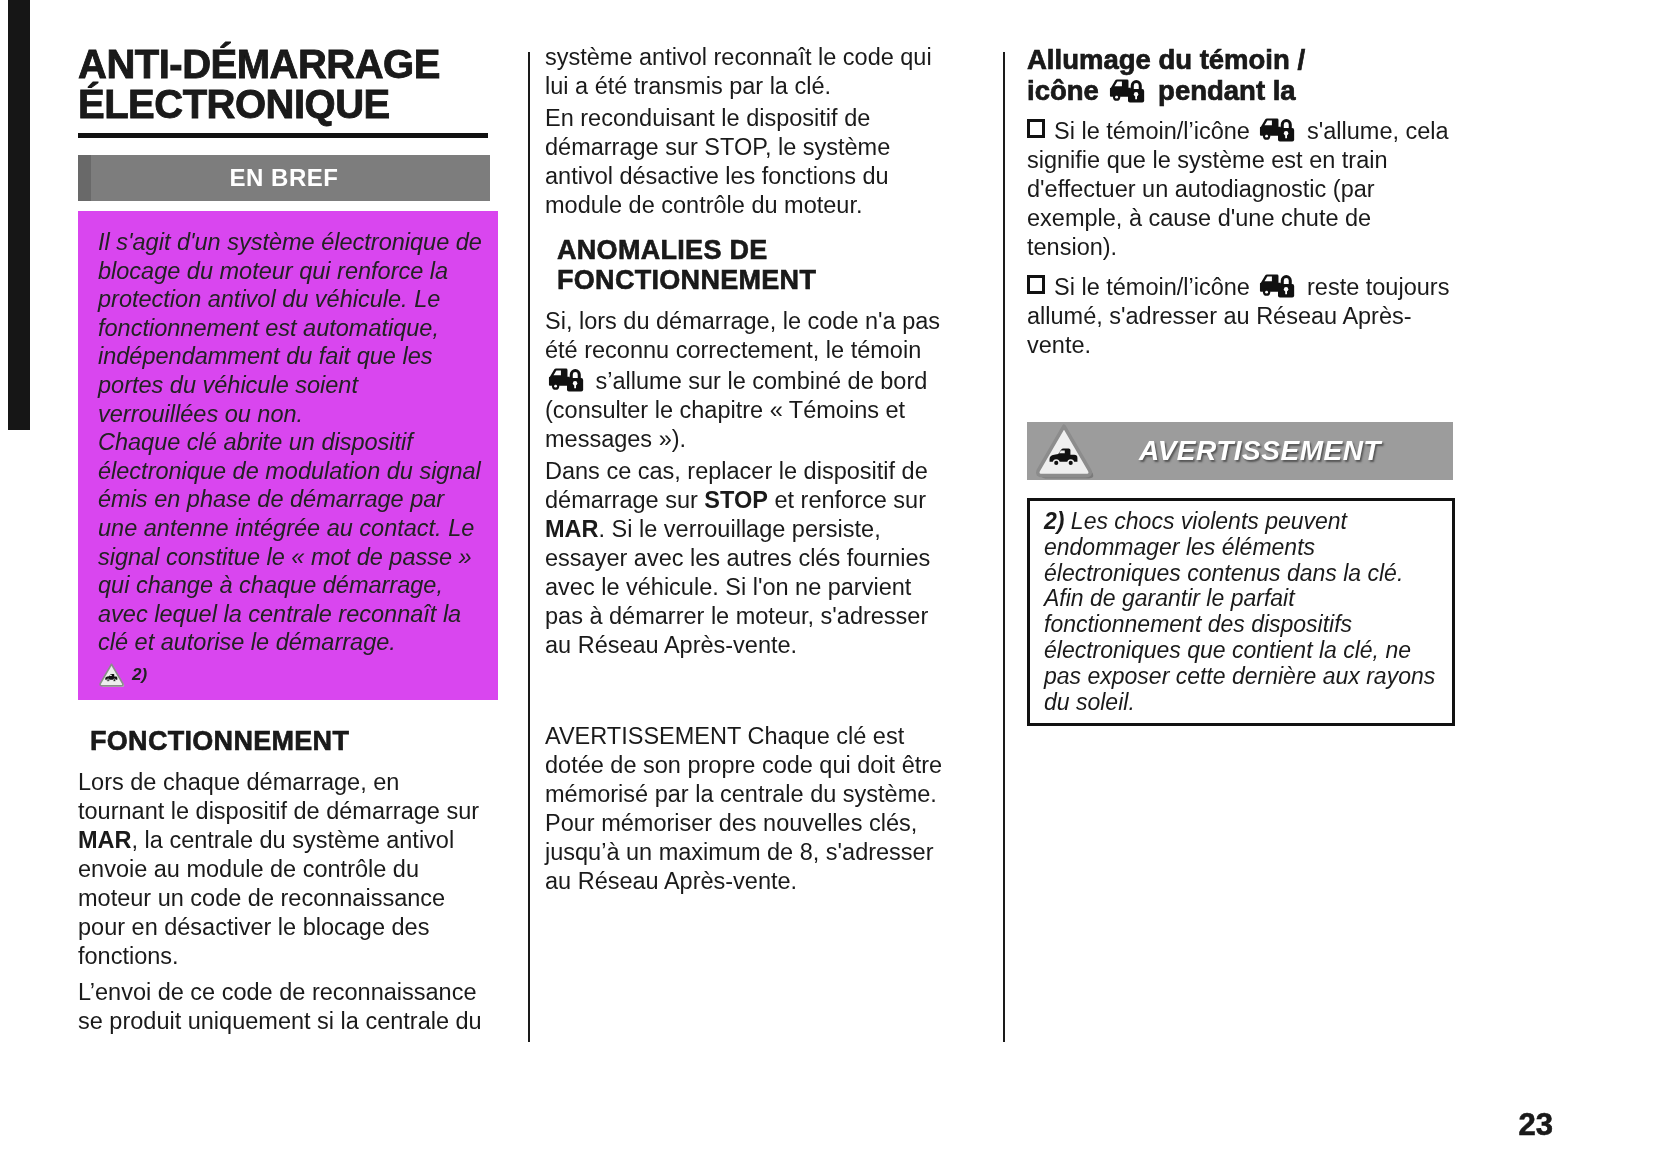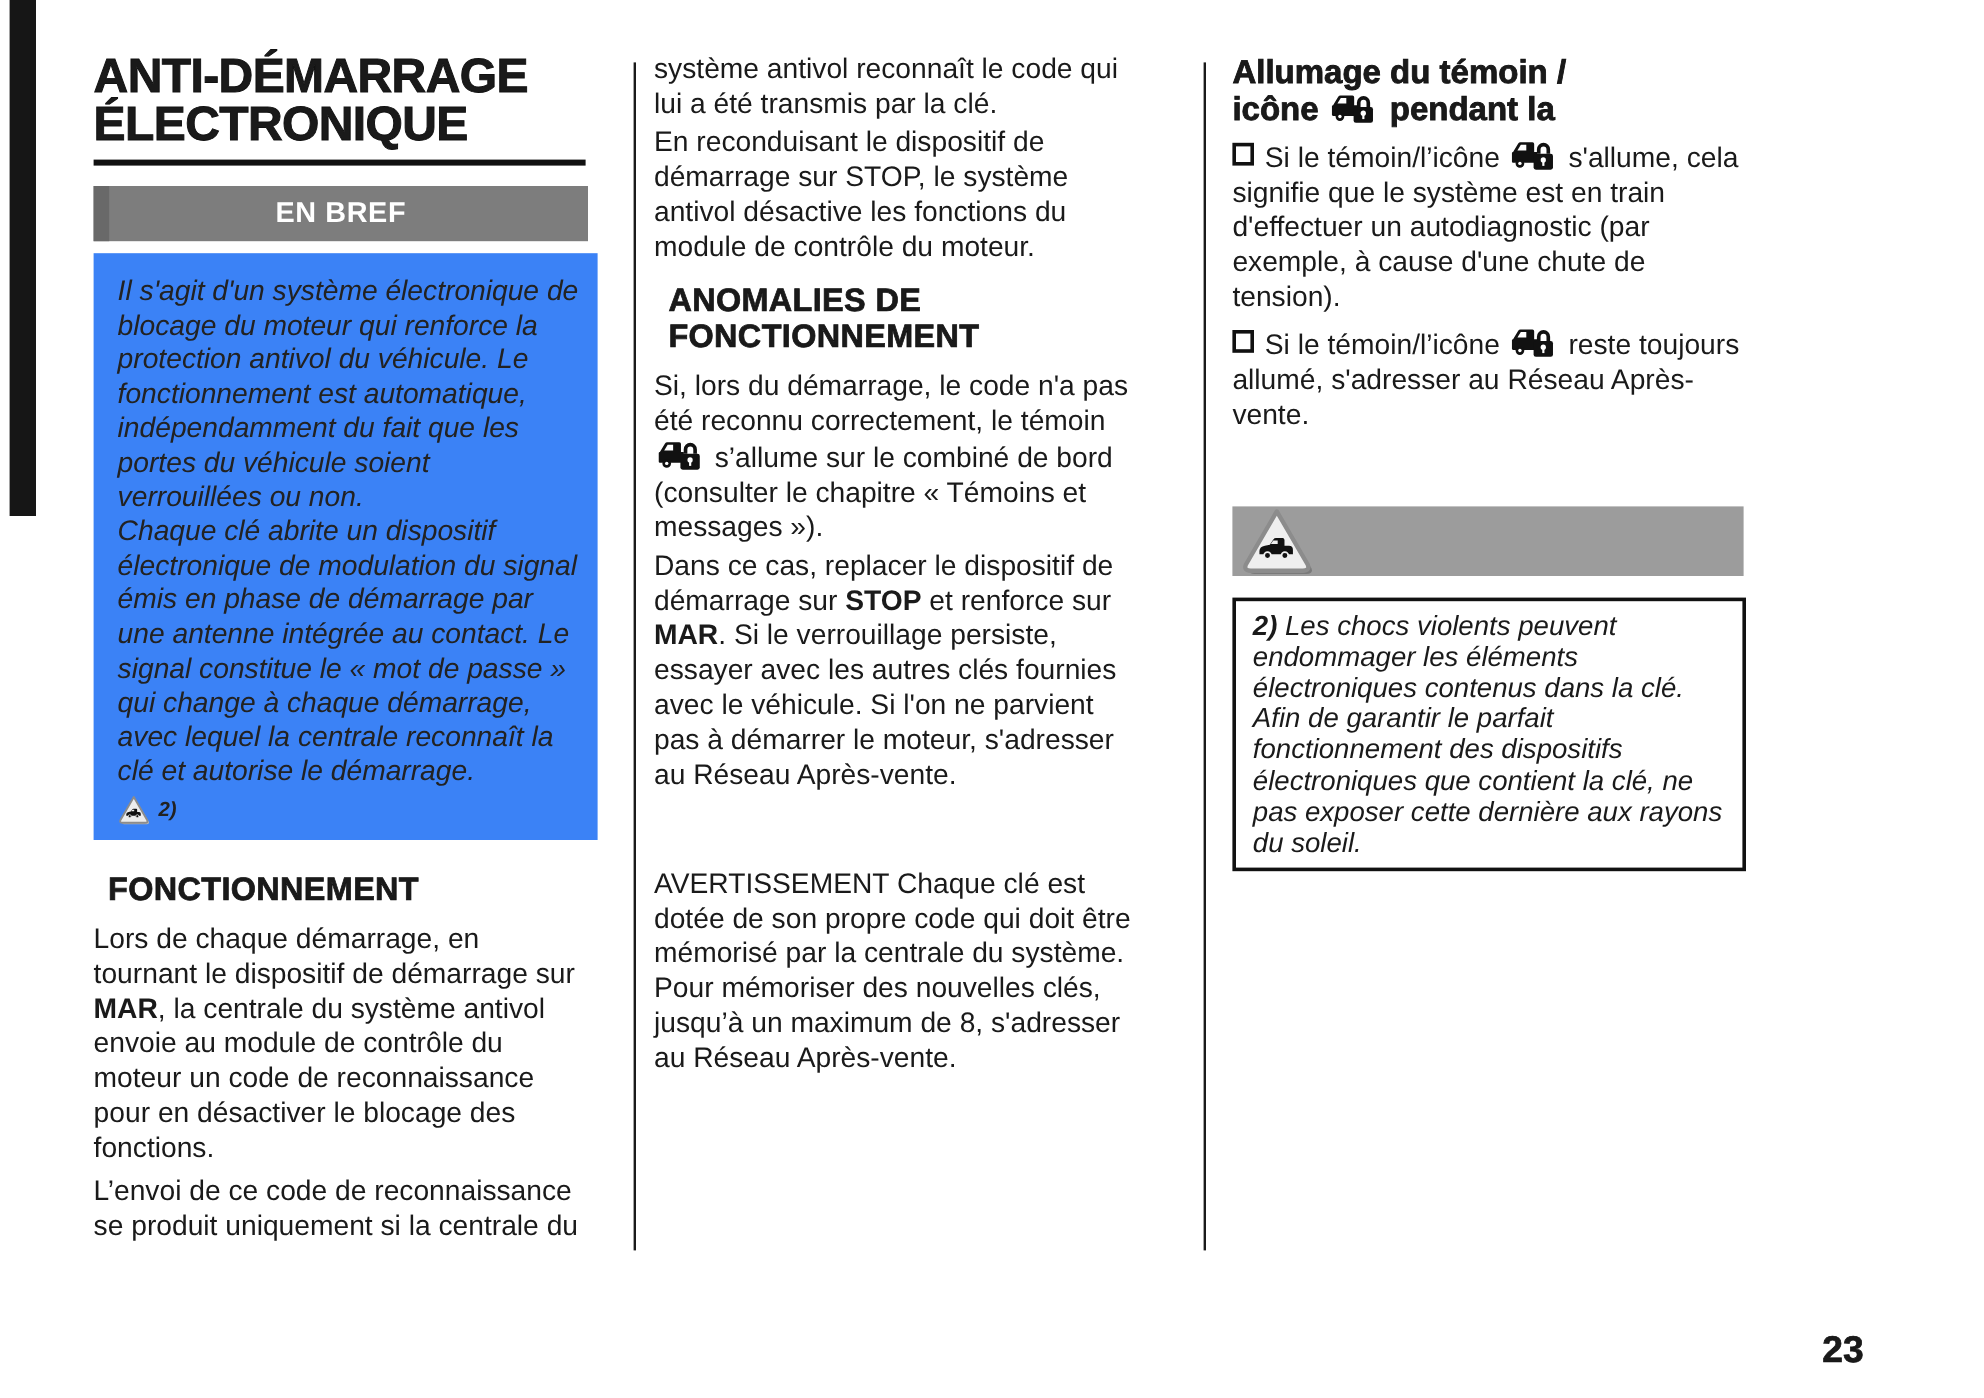--- a/index.html
+++ b/index.html
@@ -16,21 +16,21 @@
   #col2{left:545px;width:404px;}
   #col3{left:1027px;width:434px;}
 
   .h1wrap{margin-top:44px;border-bottom:5px solid #111;padding-bottom:9px;width:410px;}
   .h1{font-size:40px;line-height:40px;font-weight:900;letter-spacing:-0.5px;
       -webkit-text-stroke:0.8px #111;}
   .enbref{margin-top:17px;height:46px;background:#7d7d7d;position:relative;
       display:flex;align-items:center;justify-content:center;
       color:#ffffff;font-weight:bold;font-size:24px;letter-spacing:0.5px;}
   .enbref-edge{position:absolute;left:0;top:0;bottom:0;width:13px;background:#696969;}
-  .graybox{margin-top:10px;background:#3b82f6;padding:17px 16px 10px 20px;
+  .graybox{margin-top:10px;background:#d946ef;padding:17px 16px 10px 20px;
       font-style:italic;font-size:23.5px;line-height:28.6px;color:#222;width:384px;box-sizing:content-box;}
   .footrow{margin-top:4px;display:flex;align-items:center;gap:7px;}
   .footref{font-weight:bold;font-size:17px;font-style:italic;}
 
   .h2{font-size:27px;line-height:30px;font-weight:900;letter-spacing:0.3px;
       -webkit-text-stroke:0.6px #111;margin:12px;}
   #col1 .h2{margin-top:26px;}
   .body{font-size:23.5px;line-height:29px;margin:0;}
   #col1 .body{margin-top:7px;}
   #col2 .pad{padding-top:40px;}
@@ -180,19 +180,20 @@
 
     <div class="warnbanner">
       <svg class="tri" width="62" height="60" viewBox="0 0 60 58">
         <path d="M33 9 L58 51 Q59.5 55.5 54 55.5 H12 Q7 55.5 8.5 51 Z" fill="#7a7a7a"></path>
         <path d="M30 5 L55 48 Q56.8 52.8 51 52.8 H9 Q3.2 52.8 5 48 Z" fill="#efefef" stroke="#8c8c8c" stroke-width="3.5" stroke-linejoin="round"></path>
         <path d="M16 37 q0-3.6 4.4-4.4 l4-.7 2.8-4.2 q.8-1.2 2.2-1.2 h5.2 q1.6 0 1.6 1.6 v4.5 h3.6 q3.2 0 3.2 3.2 v3.7 H16 Z" fill="#111"></path>
         <path d="M25.2 31.2 l1.9-2.8 h3.6 v2.8 Z" fill="#efefef"></path>
         <circle cx="22.5" cy="40.5" r="2.7" fill="#111" stroke="#efefef" stroke-width="1.4"></circle>
         <circle cx="36.5" cy="40.5" r="2.7" fill="#111" stroke="#efefef" stroke-width="1.4"></circle>
       </svg>
+      <span class="wtext">AVERTISSEMENT</span>
     </div>
 
     <div class="warnbox"><b>2)</b><span> Les chocs violents peuvent endommager les éléments électroniques contenus dans la clé. Afin de garantir le parfait fonctionnement des dispositifs électroniques que contient la clé, ne pas exposer cette dernière aux rayons du soleil.</span></div>
   </div>
 
   <div id="pagenum">23</div>
 </div>
 
 </body></html>

